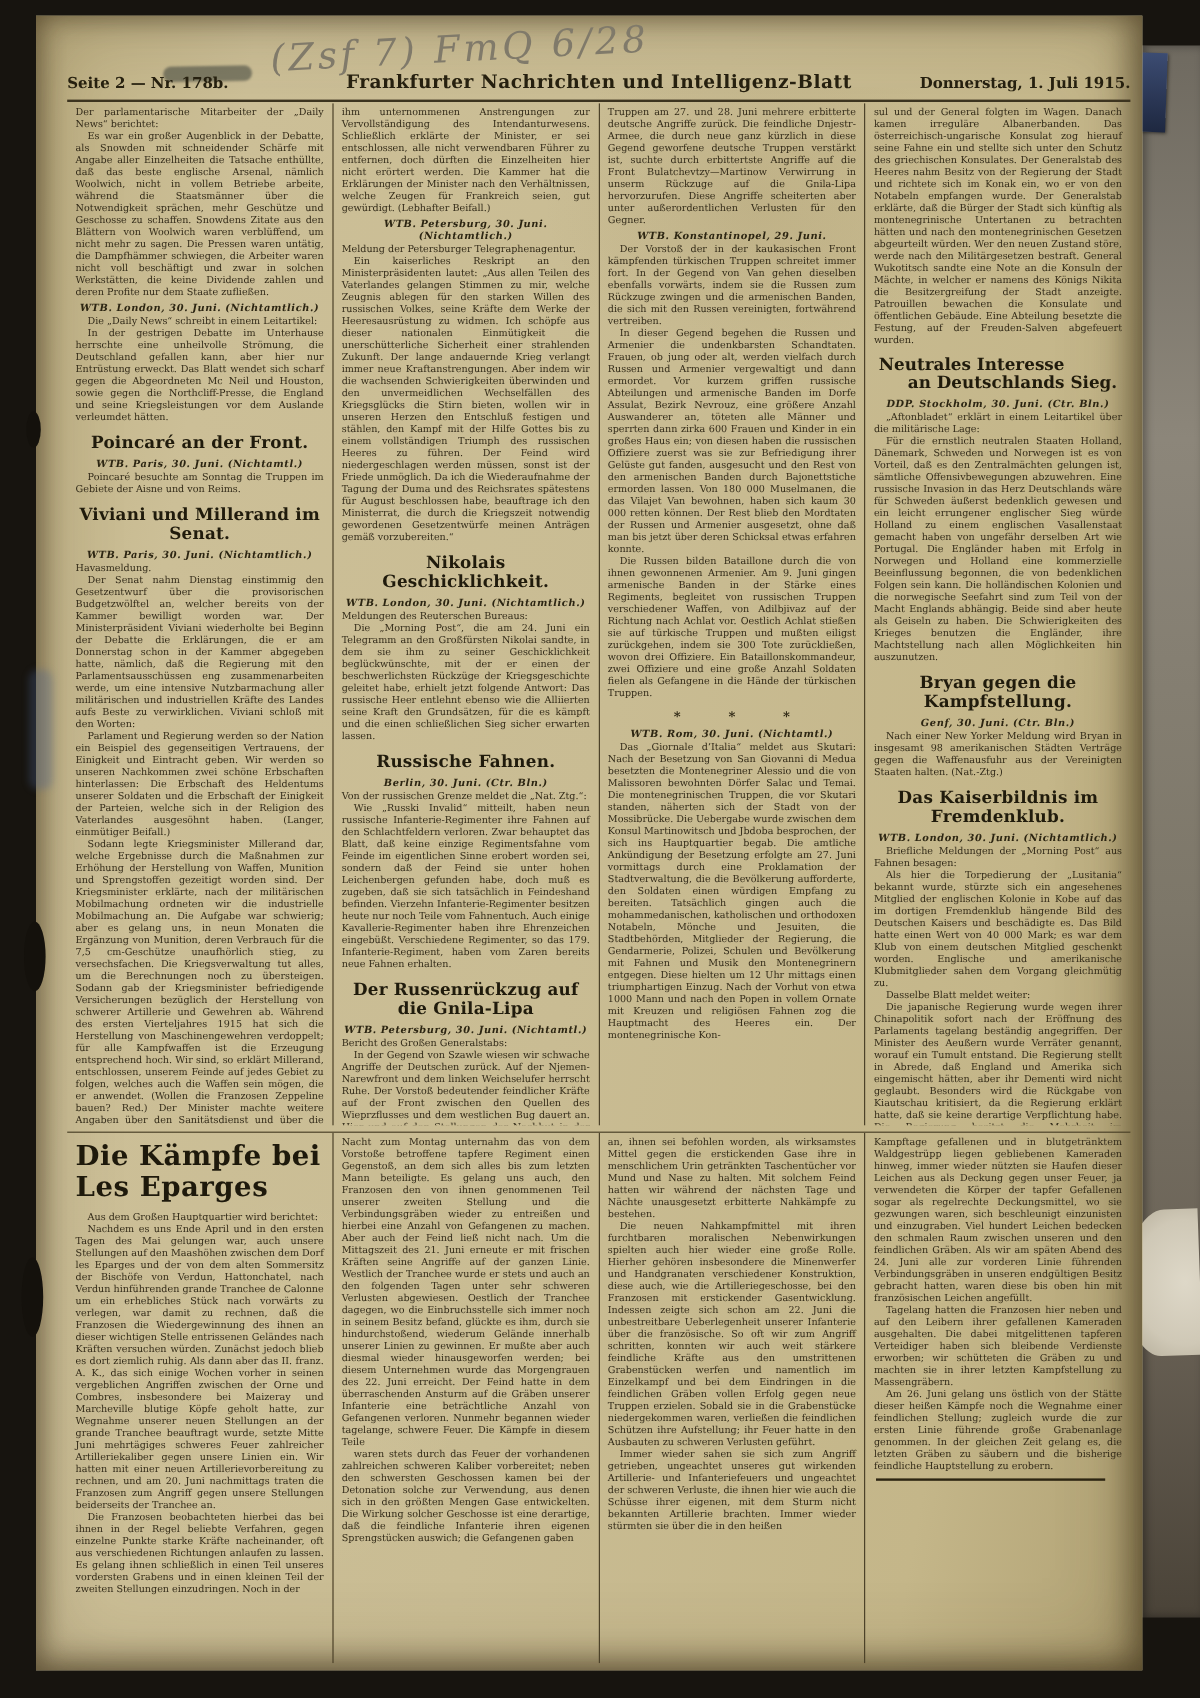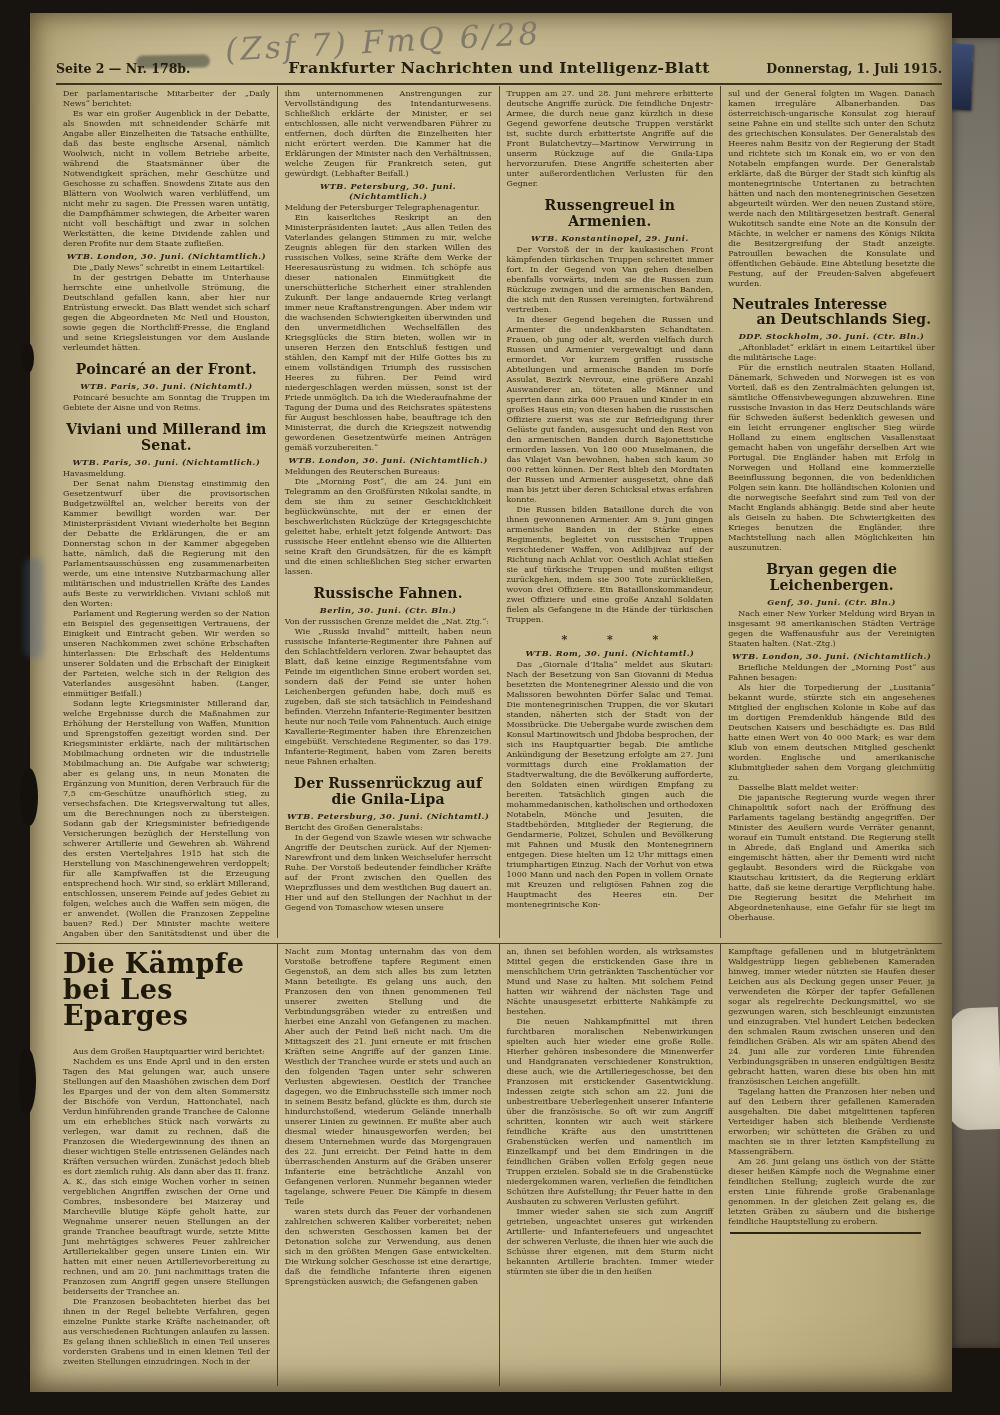--- a/index.html
+++ b/index.html
@@ -70,21 +70,21 @@
   }
   .col{flex:1 1 0;padding:3px 7px 0 7px;overflow:hidden;min-width:0;}
   .col + .col{border-left:1px solid #4c4229;}
   .blk{color:#332b19;}
   .p,.p0{font-size:8px;line-height:10px;text-align:justify;hyphens:auto;-webkit-hyphens:auto;}
   .p{text-indent:10px;}
   .dl{font-size:8.2px;font-weight:bold;text-align:center;letter-spacing:.5px;margin:2px 0;color:#2c2512;font-style:italic;}
   .h{font-size:14px;font-weight:bold;text-align:center;line-height:16px;margin:8px 0 4px;color:#201b0c;letter-spacing:.2px;}
   .hs1{font-size:14px;font-weight:bold;text-align:left;line-height:15px;margin:8px 0 0;padding-left:4px;color:#201b0c;}
   .hs2{font-size:14px;font-weight:bold;text-align:right;line-height:15px;margin:0 0 4px;padding-right:4px;color:#201b0c;}
-  .hL{font-size:27px;font-weight:bold;line-height:26px;margin:4px 0 18px;color:#1e190b;letter-spacing:.4px;}
+  .hL{font-size:23px;font-weight:bold;line-height:26px;margin:4px 0 7px;color:#1e190b;letter-spacing:.4px;}
   .stars{text-align:center;font-size:11px;font-weight:bold;word-spacing:36px;margin:8px 0 2px;color:#2c2512;}
   .rule{border-top:2px solid #2c2512;height:0;margin:5px 14px 0 2px;}
 </style>
 </head>
 <body>
 
 <div class="under-right"></div>
 <div class="torn-white"></div>
 <div class="blue-tab"></div>
 
@@ -121,53 +121,54 @@
         <div class="blk p0" lang="de">Havasmeldung.</div>
         <div class="blk p" lang="de">Der Senat nahm Dienstag einstimmig den Gesetzentwurf über die provisorischen Budgetzwölftel an, welcher bereits von der Kammer bewilligt worden war. Der Ministerpräsident Viviani wiederholte bei Beginn der Debatte die Erklärungen, die er am Donnerstag schon in der Kammer abgegeben hatte, nämlich, daß die Regierung mit den Parlamentsausschüssen eng zusammenarbeiten werde, um eine intensive Nutzbarmachung aller militärischen und industriellen Kräfte des Landes aufs Beste zu verwirklichen. Viviani schloß mit den Worten:</div>
         <div class="blk p" lang="de">Parlament und Regierung werden so der Nation ein Beispiel des gegenseitigen Vertrauens, der Einigkeit und Eintracht geben. Wir werden so unseren Nachkommen zwei schöne Erbschaften hinterlassen: Die Erbschaft des Heldentums unserer Soldaten und die Erbschaft der Einigkeit der Parteien, welche sich in der Religion des Vaterlandes ausgesöhnt haben. (Langer, einmütiger Beifall.)</div>
         <div class="blk p" lang="de">Sodann legte Kriegsminister Millerand dar, welche Ergebnisse durch die Maßnahmen zur Erhöhung der Herstellung von Waffen, Munition und Sprengstoffen gezeitigt worden sind. Der Kriegsminister erklärte, nach der militärischen Mobilmachung ordneten wir die industrielle Mobilmachung an. Die Aufgabe war schwierig; aber es gelang uns, in neun Monaten die Ergänzung von Munition, deren Verbrauch für die 7,5 cm-Geschütze unaufhörlich stieg, zu versechsfachen. Die Kriegsverwaltung tut alles, um die Berechnungen noch zu übersteigen. Sodann gab der Kriegsminister befriedigende Versicherungen bezüglich der Herstellung von schwerer Artillerie und Gewehren ab. Während des ersten Vierteljahres 1915 hat sich die Herstellung von Maschinengewehren verdoppelt; für alle Kampfwaffen ist die Erzeugung entsprechend hoch. Wir sind, so erklärt Millerand, entschlossen, unserem Feinde auf jedes Gebiet zu folgen, welches auch die Waffen sein mögen, die er anwendet. (Wollen die Franzosen Zeppeline bauen? Red.) Der Minister machte weitere Angaben über den Sanitätsdienst und über die von</div>
       </div>
     <div class="col">
         <div class="blk p0" lang="de">ihm unternommenen Anstrengungen zur Vervollständigung des Intendanturwesens. Schließlich erklärte der Minister, er sei entschlossen, alle nicht verwendbaren Führer zu entfernen, doch dürften die Einzelheiten hier nicht erörtert werden. Die Kammer hat die Erklärungen der Minister nach den Verhältnissen, welche Zeugen für Frankreich seien, gut gewürdigt. (Lebhafter Beifall.)</div>
         <div class="blk dl" lang="de">WTB. Petersburg, 30. Juni. (Nichtamtlich.)</div>
         <div class="blk p0" lang="de">Meldung der Petersburger Telegraphenagentur.</div>
         <div class="blk p" lang="de">Ein kaiserliches Reskript an den Ministerpräsidenten lautet: „Aus allen Teilen des Vaterlandes gelangen Stimmen zu mir, welche Zeugnis ablegen für den starken Willen des russischen Volkes, seine Kräfte dem Werke der Heeresausrüstung zu widmen. Ich schöpfe aus dieser nationalen Einmütigkeit die unerschütterliche Sicherheit einer strahlenden Zukunft. Der lange andauernde Krieg verlangt immer neue Kraftanstrengungen. Aber indem wir die wachsenden Schwierigkeiten überwinden und den unvermeidlichen Wechselfällen des Kriegsglücks die Stirn bieten, wollen wir in unseren Herzen den Entschluß festigen und stählen, den Kampf mit der Hilfe Gottes bis zu einem vollständigen Triumph des russischen Heeres zu führen. Der Feind wird niedergeschlagen werden müssen, sonst ist der Friede unmöglich. Da ich die Wiederaufnahme der Tagung der Duma und des Reichsrates spätestens für August beschlossen habe, beauftrage ich den Ministerrat, die durch die Kriegszeit notwendig gewordenen Gesetzentwürfe meinen Anträgen gemäß vorzubereiten.“</div>
+        <div class="blk h" lang="de">Nikolais Geschicklichkeit.</div>
         <div class="blk dl" lang="de">WTB. London, 30. Juni. (Nichtamtlich.)</div>
         <div class="blk p0" lang="de">Meldungen des Reuterschen Bureaus:</div>
         <div class="blk p" lang="de">Die „Morning Post“, die am 24. Juni ein Telegramm an den Großfürsten Nikolai sandte, in dem sie ihm zu seiner Geschicklichkeit beglückwünschte, mit der er einen der beschwerlichsten Rückzüge der Kriegsgeschichte geleitet habe, erhielt jetzt folgende Antwort: Das russische Heer entlehnt ebenso wie die Alliierten seine Kraft den Grundsätzen, für die es kämpft und die einen schließlichen Sieg sicher erwarten lassen.</div>
         <div class="blk h" lang="de">Russische Fahnen.</div>
         <div class="blk dl" lang="de">Berlin, 30. Juni. (Ctr. Bln.)</div>
         <div class="blk p0" lang="de">Von der russischen Grenze meldet die „Nat. Ztg.“:</div>
         <div class="blk p" lang="de">Wie „Russki Invalid“ mitteilt, haben neun russische Infanterie-Regimenter ihre Fahnen auf den Schlachtfeldern verloren. Zwar behauptet das Blatt, daß keine einzige Regimentsfahne vom Feinde im eigentlichen Sinne erobert worden sei, sondern daß der Feind sie unter hohen Leichenbergen gefunden habe, doch muß es zugeben, daß sie sich tatsächlich in Feindeshand befinden. Vierzehn Infanterie-Regimenter besitzen heute nur noch Teile vom Fahnentuch. Auch einige Kavallerie-Regimenter haben ihre Ehrenzeichen eingebüßt. Verschiedene Regimenter, so das 179. Infanterie-Regiment, haben vom Zaren bereits neue Fahnen erhalten.</div>
         <div class="blk h" lang="de">Der Russenrückzug auf die Gnila-Lipa</div>
         <div class="blk dl" lang="de">WTB. Petersburg, 30. Juni. (Nichtamtl.)</div>
         <div class="blk p0" lang="de">Bericht des Großen Generalstabs:</div>
         <div class="blk p" lang="de">In der Gegend von Szawle wiesen wir schwache Angriffe der Deutschen zurück. Auf der Njemen-Narewfront und dem linken Weichselufer herrscht Ruhe. Der Vorstoß bedeutender feindlicher Kräfte auf der Front zwischen den Quellen des Wieprzflusses und dem westlichen Bug dauert an. Hier und auf den Stellungen der Nachhut in der Gegend von Tomaschow wiesen unsere</div>
       </div>
     <div class="col">
         <div class="blk p0" lang="de">Truppen am 27. und 28. Juni mehrere erbitterte deutsche Angriffe zurück. Die feindliche Dnjestr-Armee, die durch neue ganz kürzlich in diese Gegend geworfene deutsche Truppen verstärkt ist, suchte durch erbittertste Angriffe auf die Front Bulatchevtzy—Martinow Verwirrung in unserm Rückzuge auf die Gnila-Lipa hervorzurufen. Diese Angriffe scheiterten aber unter außerordentlichen Verlusten für den Gegner.</div>
-        <div class="blk h" lang="de">Russengreuel in Armenien.</div>
         <div class="blk dl" lang="de">WTB. Konstantinopel, 29. Juni.</div>
         <div class="blk p" lang="de">Der Vorstoß der in der kaukasischen Front kämpfenden türkischen Truppen schreitet immer fort. In der Gegend von Van gehen dieselben ebenfalls vorwärts, indem sie die Russen zum Rückzuge zwingen und die armenischen Banden, die sich mit den Russen vereinigten, fortwährend vertreiben.</div>
         <div class="blk p" lang="de">In dieser Gegend begehen die Russen und Armenier die undenkbarsten Schandtaten. Frauen, ob jung oder alt, werden vielfach durch Russen und Armenier vergewaltigt und dann ermordet. Vor kurzem griffen russische Abteilungen und armenische Banden im Dorfe Assulat, Bezirk Nevrouz, eine größere Anzahl Auswanderer an, töteten alle Männer und sperrten dann zirka 600 Frauen und Kinder in ein großes Haus ein; von diesen haben die russischen Offiziere zuerst was sie zur Befriedigung ihrer Gelüste gut fanden, ausgesucht und den Rest von den armenischen Banden durch Bajonettstiche ermorden lassen. Von 180 000 Muselmanen, die das Vilajet Van bewohnen, haben sich kaum 30 000 retten können. Der Rest blieb den Mordtaten der Russen und Armenier ausgesetzt, ohne daß man bis jetzt über deren Schicksal etwas erfahren konnte.</div>
         <div class="blk p" lang="de">Die Russen bilden Bataillone durch die von ihnen gewonnenen Armenier. Am 9. Juni gingen armenische Banden in der Stärke eines Regiments, begleitet von russischen Truppen verschiedener Waffen, von Adilbjivaz auf der Richtung nach Achlat vor. Oestlich Achlat stießen sie auf türkische Truppen und mußten eiligst zurückgehen, indem sie 300 Tote zurückließen, wovon drei Offiziere. Ein Bataillonskommandeur, zwei Offiziere und eine große Anzahl Soldaten fielen als Gefangene in die Hände der türkischen Truppen.</div>
         <div class="blk stars" lang="de">* * *</div>
         <div class="blk dl" lang="de">WTB. Rom, 30. Juni. (Nichtamtl.)</div>
         <div class="blk p" lang="de">Das „Giornale d’Italia“ meldet aus Skutari: Nach der Besetzung von San Giovanni di Medua besetzten die Montenegriner Alessio und die von Malissoren bewohnten Dörfer Salac und Temai. Die montenegrinischen Truppen, die vor Skutari standen, näherten sich der Stadt von der Mossibrücke. Die Uebergabe wurde zwischen dem Konsul Martinowitsch und Jbdoba besprochen, der sich ins Hauptquartier begab. Die amtliche Ankündigung der Besetzung erfolgte am 27. Juni vormittags durch eine Proklamation der Stadtverwaltung, die die Bevölkerung aufforderte, den Soldaten einen würdigen Empfang zu bereiten. Tatsächlich gingen auch die mohammedanischen, katholischen und orthodoxen Notabeln, Mönche und Jesuiten, die Stadtbehörden, Mitglieder der Regierung, die Gendarmerie, Polizei, Schulen und Bevölkerung mit Fahnen und Musik den Montenegrinern entgegen. Diese hielten um 12 Uhr mittags einen triumphartigen Einzug. Nach der Vorhut von etwa 1000 Mann und nach den Popen in vollem Ornate mit Kreuzen und religiösen Fahnen zog die Hauptmacht des Heeres ein. Der montenegrinische Kon-</div>
       </div>
     <div class="col">
         <div class="blk p0" lang="de">sul und der General folgten im Wagen. Danach kamen irreguläre Albanerbanden. Das österreichisch-ungarische Konsulat zog hierauf seine Fahne ein und stellte sich unter den Schutz des griechischen Konsulates. Der Generalstab des Heeres nahm Besitz von der Regierung der Stadt und richtete sich im Konak ein, wo er von den Notabeln empfangen wurde. Der Generalstab erklärte, daß die Bürger der Stadt sich künftig als montenegrinische Untertanen zu betrachten hätten und nach den montenegrinischen Gesetzen abgeurteilt würden. Wer den neuen Zustand störe, werde nach den Militärgesetzen bestraft. General Wukotitsch sandte eine Note an die Konsuln der Mächte, in welcher er namens des Königs Nikita die Besitzergreifung der Stadt anzeigte. Patrouillen bewachen die Konsulate und öffentlichen Gebäude. Eine Abteilung besetzte die Festung, auf der Freuden-Salven abgefeuert wurden.</div>
         <div class="blk hs1" lang="de">Neutrales Interesse</div>
         <div class="blk hs2" lang="de">an Deutschlands Sieg.</div>
         <div class="blk dl" lang="de">DDP. Stockholm, 30. Juni. (Ctr. Bln.)</div>
         <div class="blk p" lang="de">„Aftonbladet“ erklärt in einem Leitartikel über die militärische Lage:</div>
         <div class="blk p" lang="de">Für die ernstlich neutralen Staaten Holland, Dänemark, Schweden und Norwegen ist es von Vorteil, daß es den Zentralmächten gelungen ist, sämtliche Offensivbewegungen abzuwehren. Eine russische Invasion in das Herz Deutschlands wäre für Schweden äußerst bedenklich gewesen und ein leicht errungener englischer Sieg würde Holland zu einem englischen Vasallenstaat gemacht haben von ungefähr derselben Art wie Portugal. Die Engländer haben mit Erfolg in Norwegen und Holland eine kommerzielle Beeinflussung begonnen, die von bedenklichen Folgen sein kann. Die holländischen Kolonien und die norwegische Seefahrt sind zum Teil von der Macht Englands abhängig. Beide sind aber heute als Geiseln zu haben. Die Schwierigkeiten des Krieges benutzen die Engländer, ihre Machtstellung nach allen Möglichkeiten hin auszunutzen.</div>
-        <div class="blk h" lang="de">Bryan gegen die Leichenbergen.</div>
+        <div class="blk h" lang="de">Bryan gegen die Kampfstellung.</div>
         <div class="blk dl" lang="de">Genf, 30. Juni. (Ctr. Bln.)</div>
         <div class="blk p" lang="de">Nach einer New Yorker Meldung wird Bryan in insgesamt 98 amerikanischen Städten Verträge gegen die Waffenausfuhr aus der Vereinigten Staaten halten. (Nat.-Ztg.)</div>
+        <div class="blk h" lang="de">Das Kaiserbildnis im Fremdenklub.</div>
         <div class="blk dl" lang="de">WTB. London, 30. Juni. (Nichtamtlich.)</div>
         <div class="blk p" lang="de">Briefliche Meldungen der „Morning Post“ aus Fahnen besagen:</div>
         <div class="blk p" lang="de">Als hier die Torpedierung der „Lusitania“ bekannt wurde, stürzte sich ein angesehenes Mitglied der englischen Kolonie in Kobe auf das im dortigen Fremdenklub hängende Bild des Deutschen Kaisers und beschädigte es. Das Bild hatte einen Wert von 40 000 Mark; es war dem Klub von einem deutschen Mitglied geschenkt worden. Englische und amerikanische Klubmitglieder sahen dem Vorgang gleichmütig zu.</div>
         <div class="blk p" lang="de">Dasselbe Blatt meldet weiter:</div>
         <div class="blk p" lang="de">Die japanische Regierung wurde wegen ihrer Chinapolitik sofort nach der Eröffnung des Parlaments tagelang beständig angegriffen. Der Minister des Aeußern wurde Verräter genannt, worauf ein Tumult entstand. Die Regierung stellt in Abrede, daß England und Amerika sich eingemischt hätten, aber ihr Dementi wird nicht geglaubt. Besonders wird die Rückgabe von Kiautschau kritisiert, da die Regierung erklärt hatte, daß sie keine derartige Verpflichtung habe. Die Regierung besitzt die Mehrheit im Abgeordnetenhause, eine Gefahr für sie liegt im Oberhause.</div>
       </div>
   </div>
 
   <div class="bsection">
     <div class="col">

